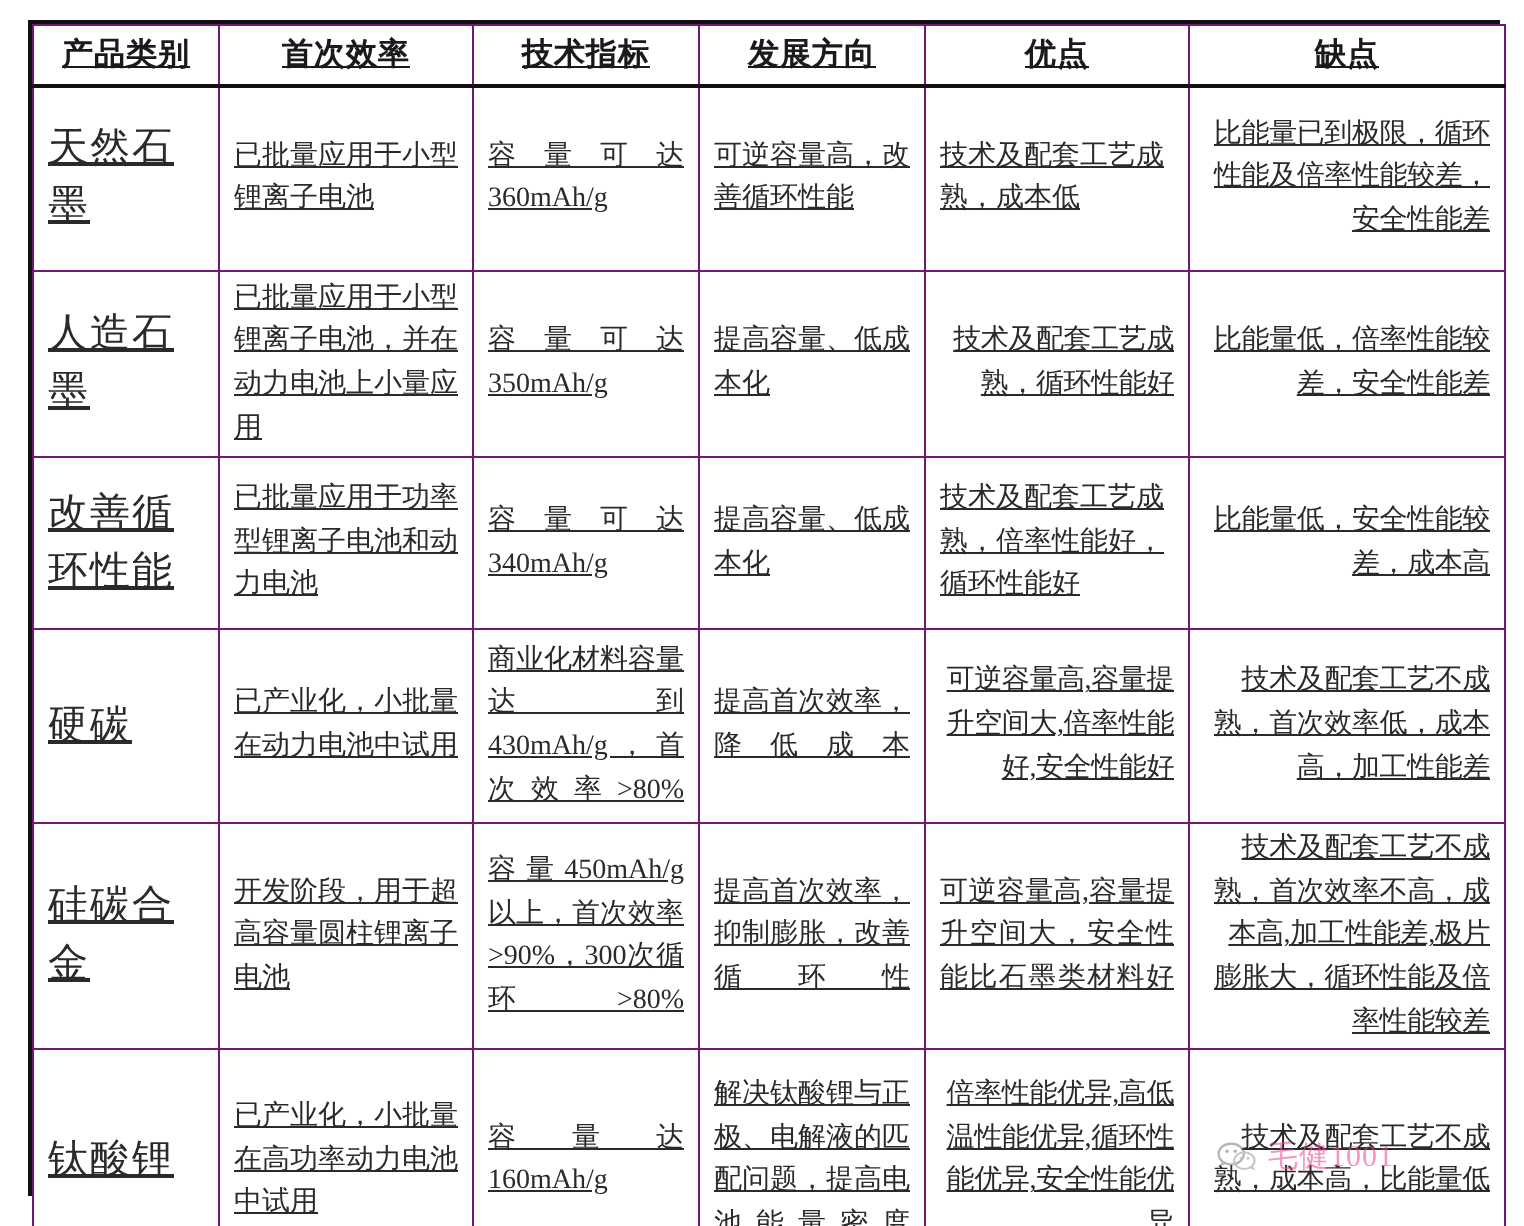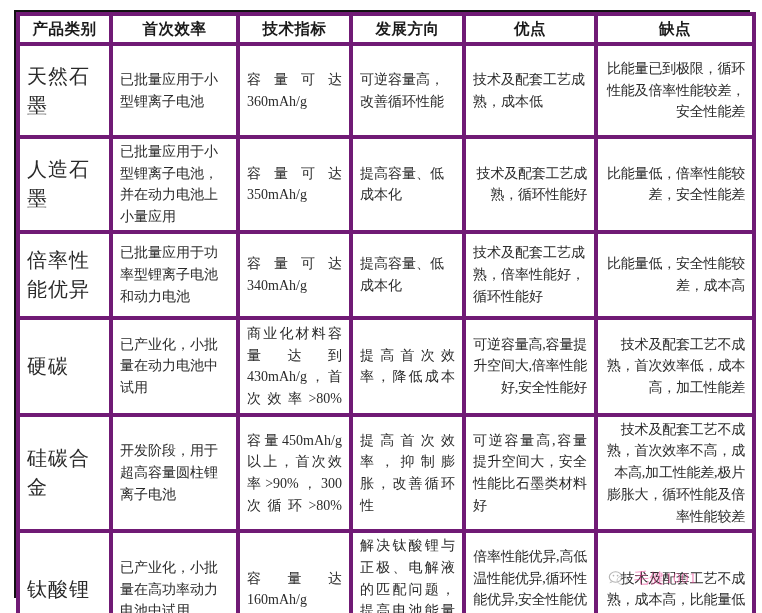--- a/index.html
+++ b/index.html
@@ -39,24 +39,25 @@
   table.spec-table {
     width: 100%;
     height: 100%;
     border-collapse: collapse;
     table-layout: fixed;
     background: #fff;
   }
 
   table.spec-table th,
   table.spec-table td {
-    border: 4px solid #701a75;
+    border: 1px solid #701a75;
     vertical-align: middle;
     padding: 2px 7px;
     box-sizing: border-box;
+    text-decoration: underline;
   }
 
   table.spec-table thead th {
     height: 30px;
     font-weight: bold;
     font-size: 15.5px;
     text-align: center;
     background: #ffffff;
     letter-spacing: 0.5px;
     border-bottom-width: 2px;
@@ -165,21 +166,21 @@
         <tr style="height:93px">
           <td class="cat">人造石墨</td>
           <td class="body-cell flow">已批量应用于小型锂离子电池，并在动力电池上小量应用</td>
           <td class="body-cell justify">容量可达350mAh/g</td>
           <td class="body-cell flow">提高容量、低成本化</td>
           <td class="body-cell flow tight">技术及配套工艺成熟，循环性能好</td>
           <td class="body-cell flow tight">比能量低，倍率性能较差，安全性能差</td>
         </tr>
 
         <tr style="height:86px">
-          <td class="cat">倍率性能优异</td>
+          <td class="cat">改善循环性能</td>
           <td class="body-cell flow">已批量应用于功率型锂离子电池和动力电池</td>
           <td class="body-cell justify">容量可达340mAh/g</td>
           <td class="body-cell flow">提高容量、低成本化</td>
           <td class="body-cell flow">技术及配套工艺成熟，倍率性能好，循环性能好</td>
           <td class="body-cell flow tight">比能量低，安全性能较差，成本高</td>
         </tr>
 
         <tr style="height:97px">
           <td class="cat">硬碳</td>
           <td class="body-cell flow">已产业化，小批量在动力电池中试用</td>

